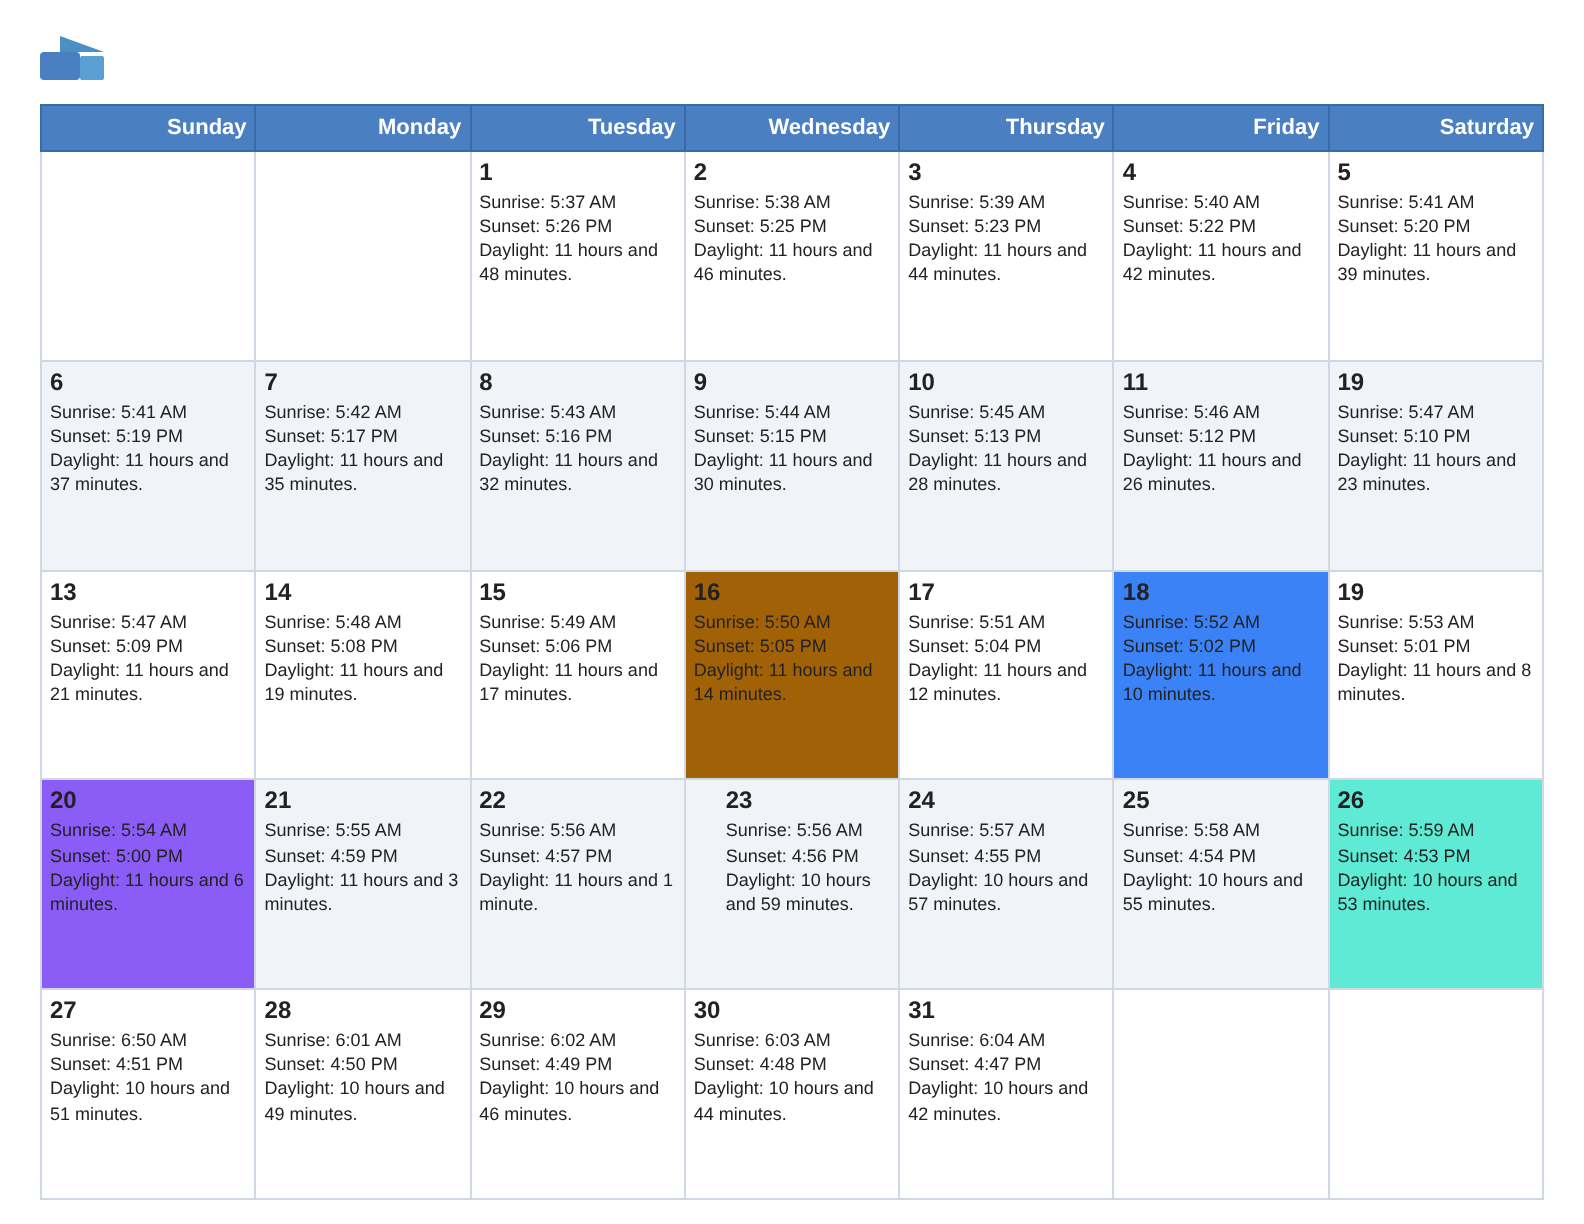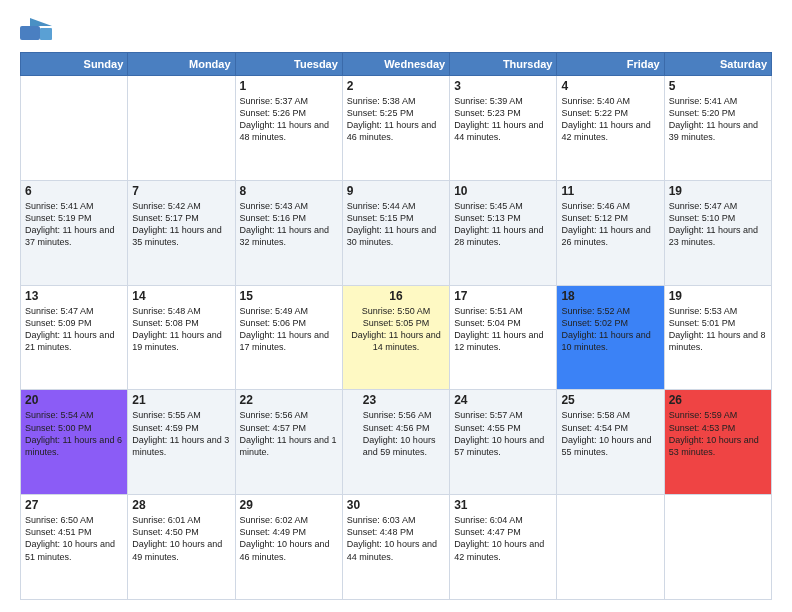--- a/index.html
+++ b/index.html
@@ -251,21 +251,21 @@
         </div>
       </td>
           <td style="background: rgb(255, 255, 255);">
         <span class="day-number">15</span>
         <div class="cell-content">
           <div>Sunrise: 5:49 AM</div>
           <div>Sunset: 5:06 PM</div>
           <div>Daylight: 11 hours and 17 minutes.</div>
         </div>
       </td>
-          <td style="background: #fef9c3; text-align: center;">
+          <td style="background: #a16207;">
         <span class="day-number">16</span>
         <div class="cell-content">
           <div>Sunrise: 5:50 AM</div>
           <div>Sunset: 5:05 PM</div>
           <div>Daylight: 11 hours and 14 minutes.</div>
         </div>
       </td>
           <td style="background: rgb(255, 255, 255);">
         <span class="day-number">17</span>
         <div class="cell-content">
@@ -333,21 +333,21 @@
         </div>
       </td>
           <td style="background: rgb(240, 244, 248);">
         <span class="day-number">25</span>
         <div class="cell-content">
           <div>Sunrise: 5:58 AM</div>
           <div>Sunset: 4:54 PM</div>
           <div>Daylight: 10 hours and 55 minutes.</div>
         </div>
       </td>
-          <td style="background: #ef4444;">
+          <td style="background: #5eead4;">
         <span class="day-number">26</span>
         <div class="cell-content">
           <div>Sunrise: 5:59 AM</div>
           <div>Sunset: 4:53 PM</div>
           <div>Daylight: 10 hours and 53 minutes.</div>
         </div>
       </td>
         </tr>
         <tr>
           <td style="background: rgb(255, 255, 255);">

